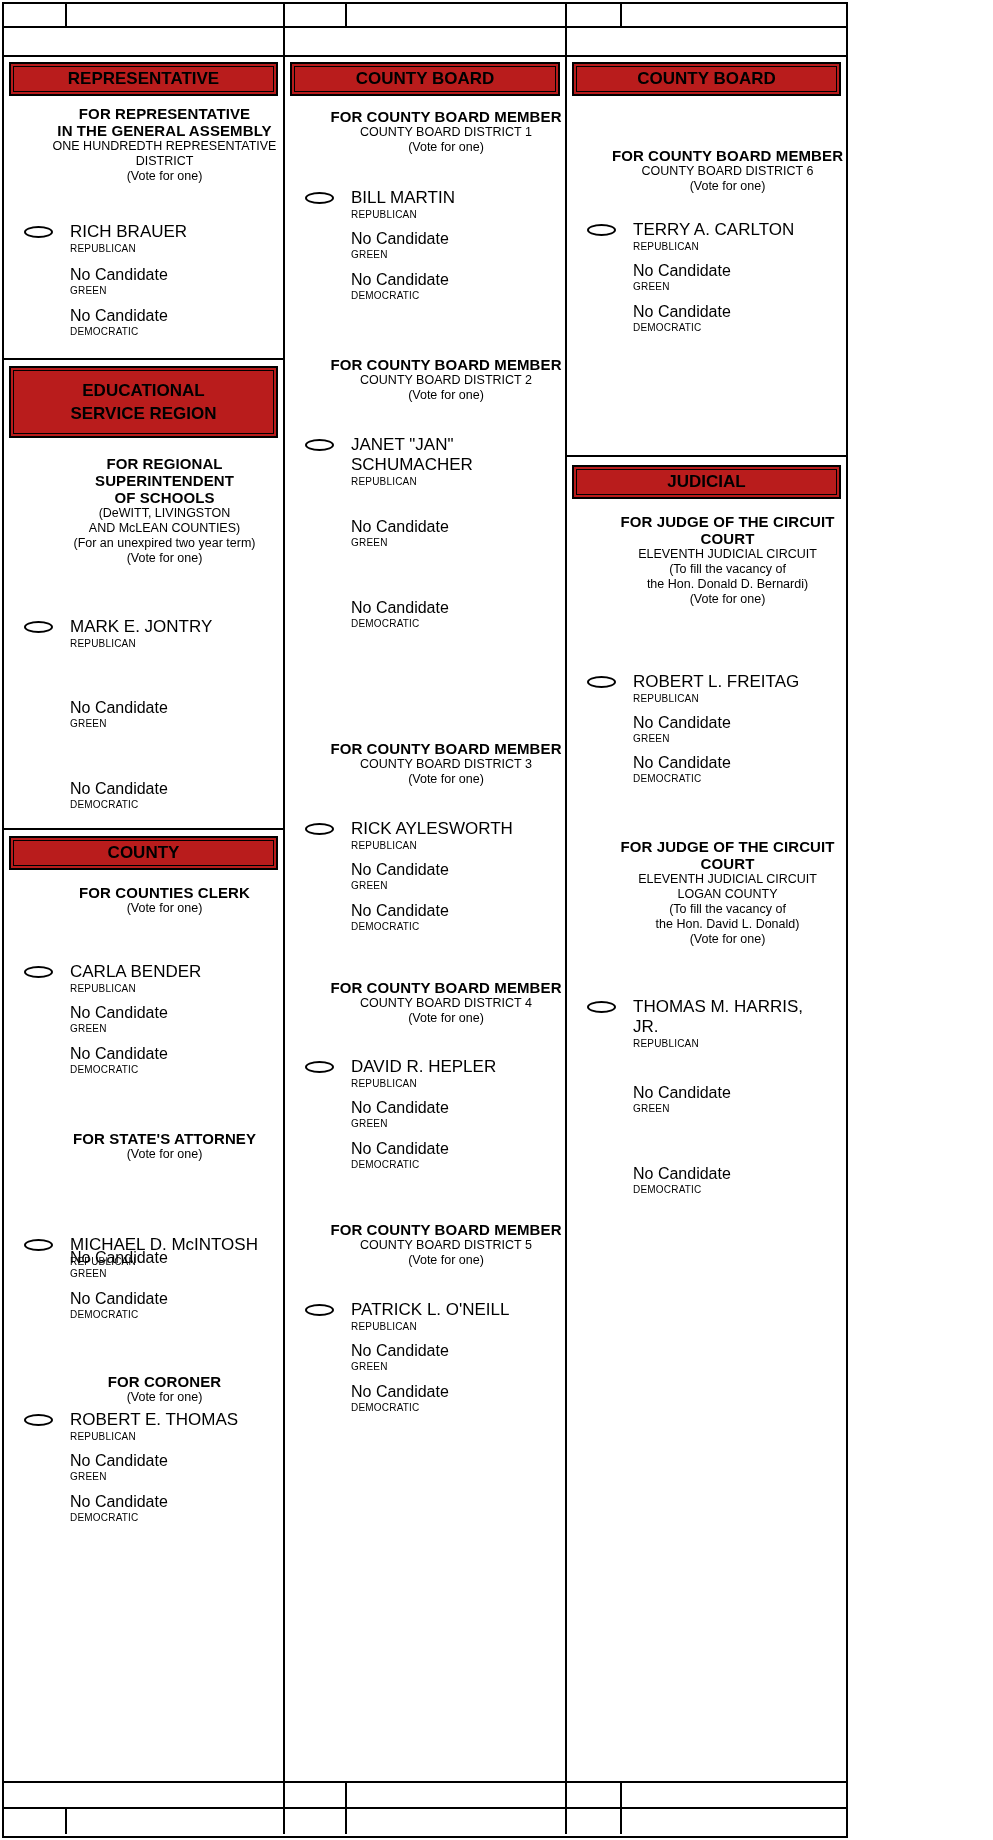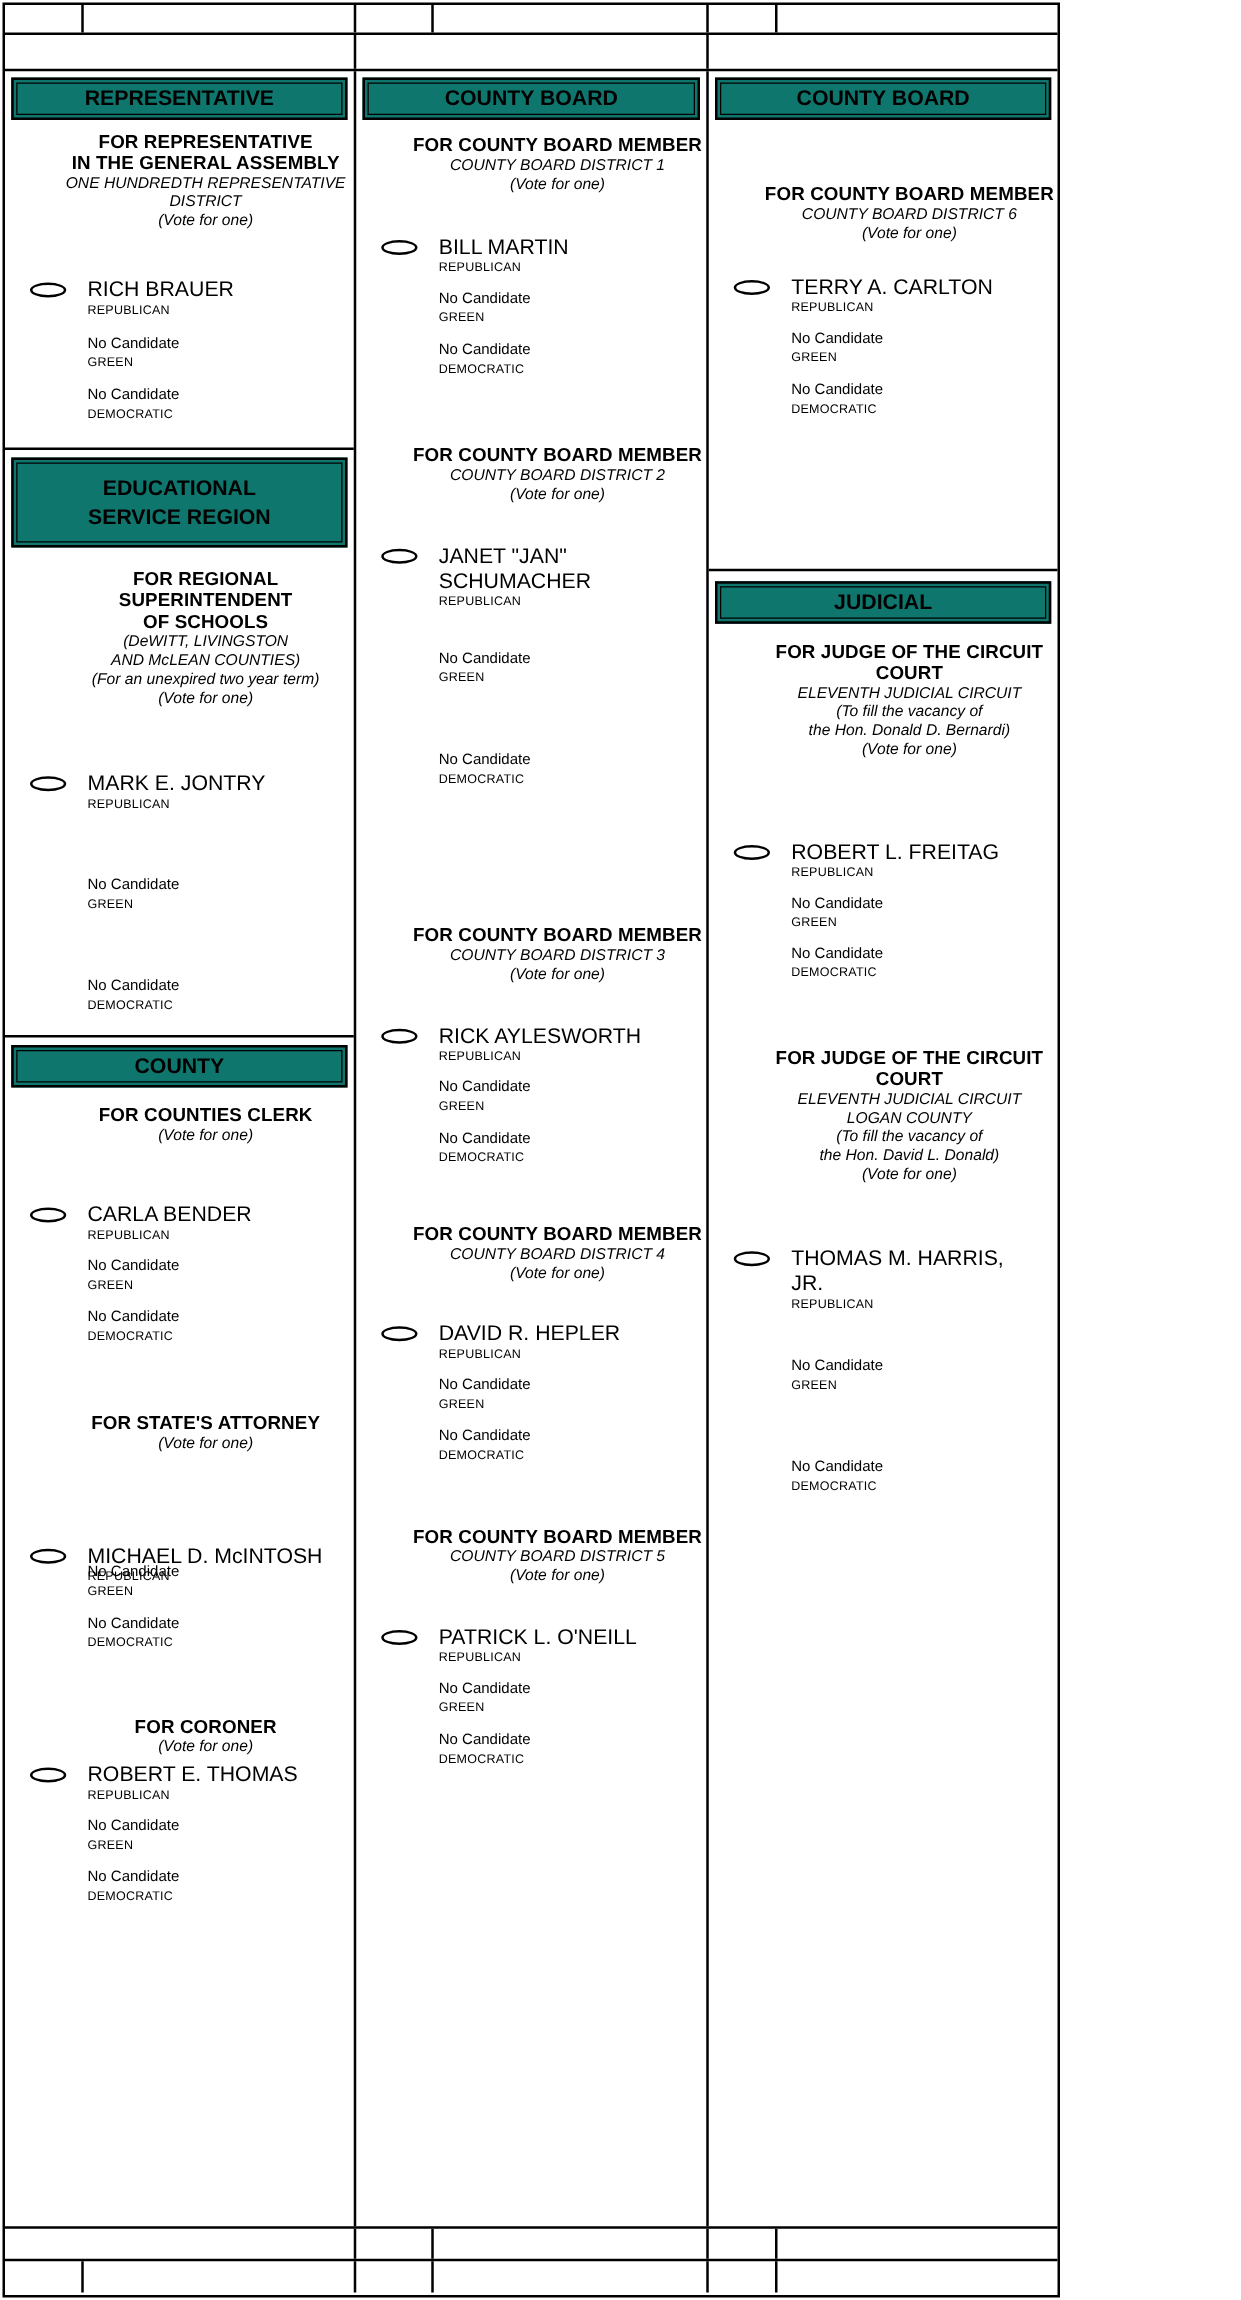--- a/index.html
+++ b/index.html
@@ -15,33 +15,33 @@
   .r1 { height:24px; } .r2 { height:29px; } .r3 { height:26px; } .r4 { height:25px; }
 
   .content { position:relative; height:1726px; border-bottom:2px solid #000; }
   .col { position:absolute; top:0; height:100%; }
   .col0 { left:0; width:281px; border-right:2px solid #000; }
   .col1 { left:281px; width:282px; border-right:2px solid #000; }
   .col2 { left:563px; width:279px; }
 
   .hline { position:absolute; left:0; right:0; height:2px; background:#000; }
 
-  .hdrbox { position:absolute; left:5px; right:5px; border:2px solid #000; padding:2px; background:#0f766e; }
+  .hdrbox { position:absolute; left:5px; right:5px; border:2px solid #000; padding:2px; background:#b91c1c; }
   .hdrin { border:1px solid #000; text-align:center; font-weight:bold; font-size:17px; line-height:20px; padding:2px 0; }
   .hdrbox.tall .hdrin { padding:8px 0; line-height:23px; }
 
   .race { position:absolute; left:0; right:0; text-align:center;padding-left:42px; }
   .rt { font-weight:bold; font-size:15px; line-height:17px; letter-spacing:0.1px; }
-  .rs { font-size:12.5px; line-height:15px;font-style:italic; }
+  .rs { font-size:12.5px; line-height:15px; }
 
   .cand { position:absolute; left:0; right:4px; }
   .oval { position:absolute; left:20px; top:4px; width:29px; height:12px; border:2px solid #000; border-radius:50%; background:#fff; }
   .cinfo { margin-left:66px; }
   .cname { font-size:17px; line-height:20px; }
-  .nocand .cname { font-size:12px; line-height:19px; }
+  .nocand .cname { font-size:16px; line-height:19px; }
   .party { font-size:10px; line-height:12px; margin-top:1px; letter-spacing:0.2px; }
 </style>
 </head>
 <body>
 
 <div class="page">
   <div class="sheet">
 
     <div class="trow r1">
       <div class="tcell" style="width:63px"></div>

